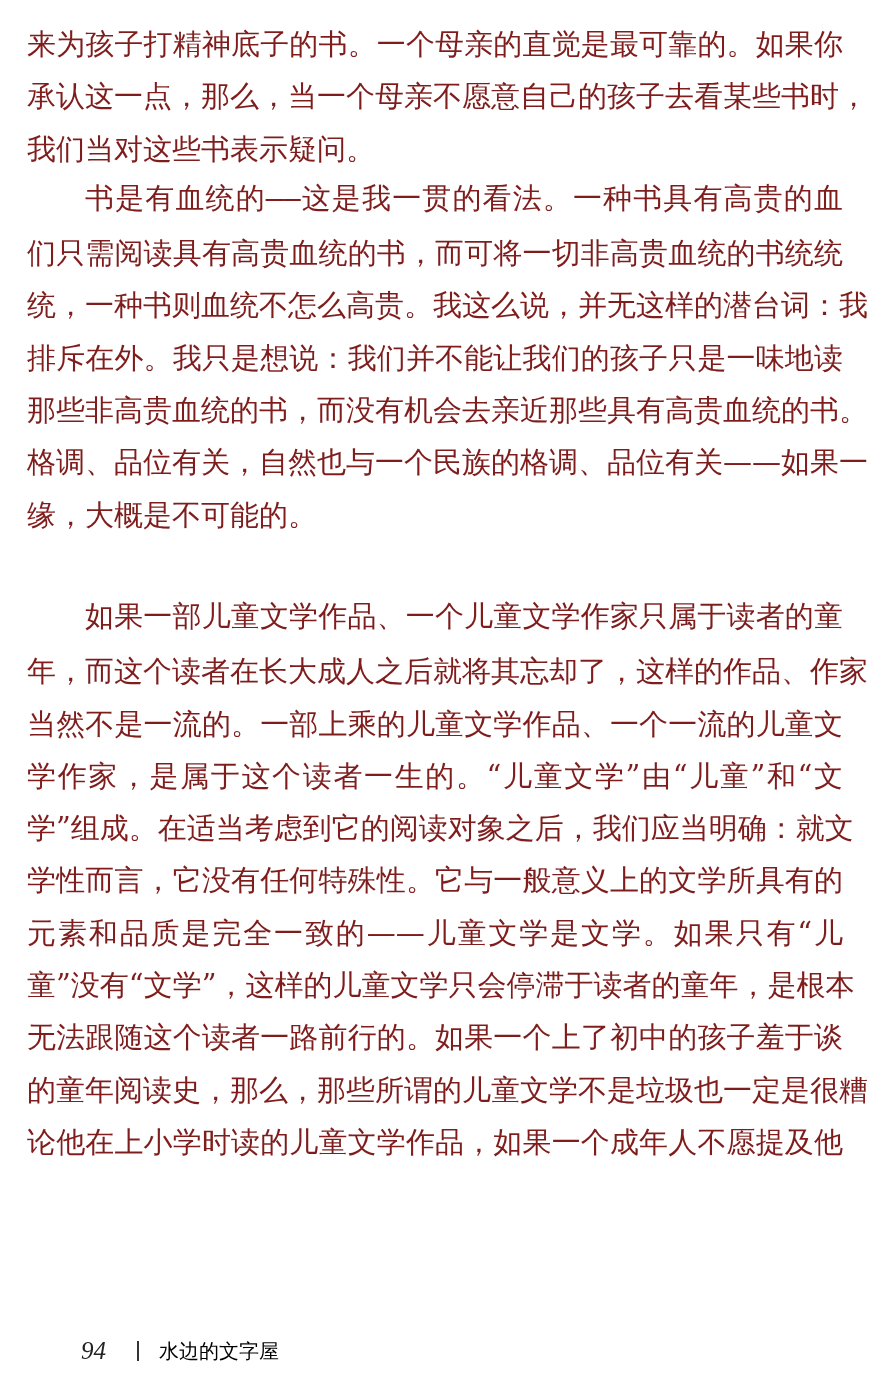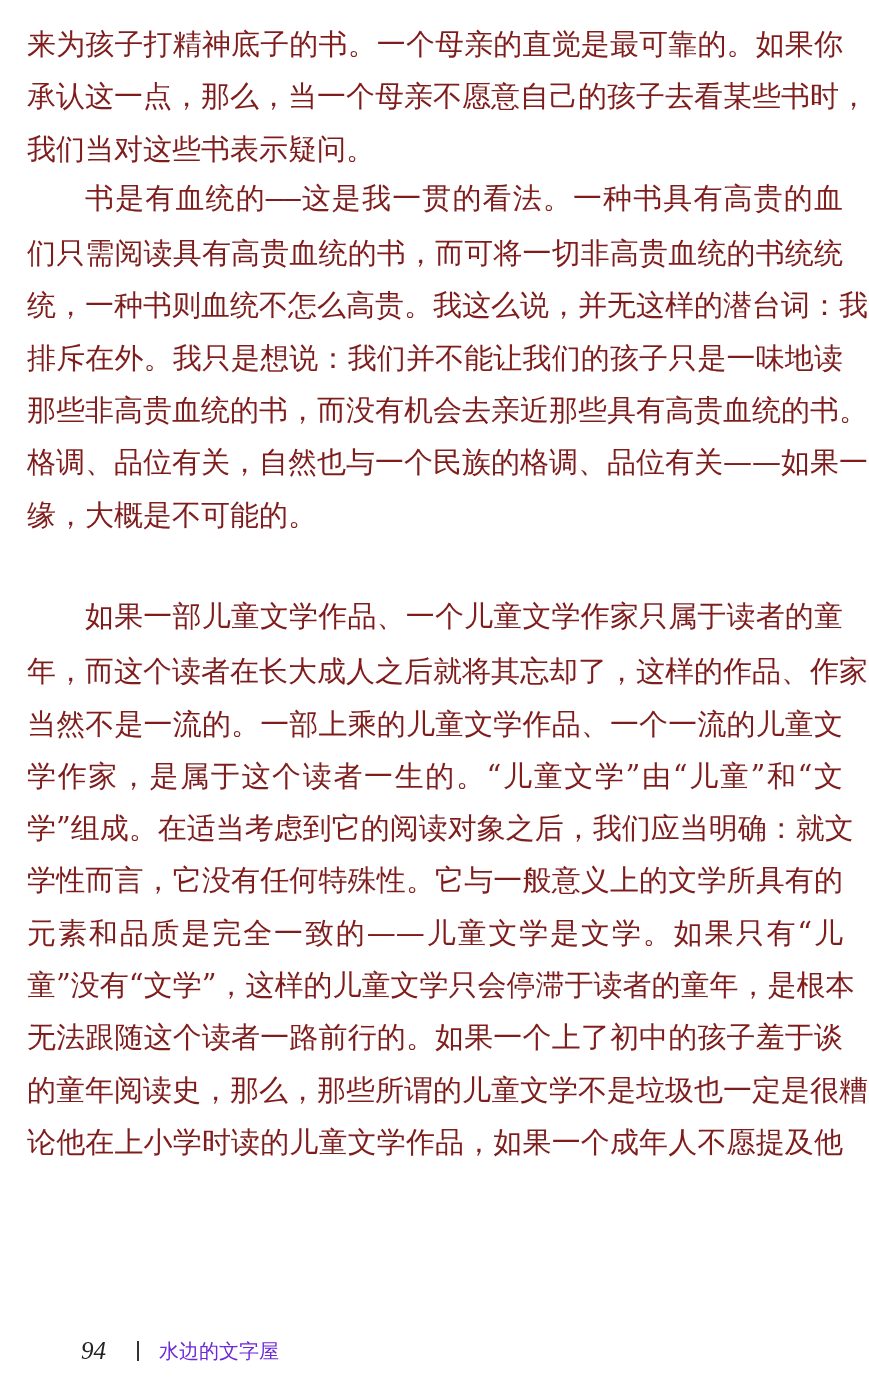--- a/index.html
+++ b/index.html
@@ -16,21 +16,21 @@
   .gap { height: 52px; }
   .footer {
     position: absolute; left: 36px; top: 1334px; height: 34px;
     display: flex; align-items: center; margin-left: 45px;
   }
   .page-num {
     font-family: "Liberation Serif", serif; font-style: italic;
     font-size: 25px; color: #222; width: 56px;
   }
   .sep { width: 2px; height: 20px; background: #333; margin-right: 20px; }
-  .book-title { font-family: "DejaVu Sans", sans-serif; font-size: 20px; color: #6d28d9; }
+  .book-title { font-family: "DejaVu Sans", sans-serif; font-size: 20px; color: #000000; }
 </style>
 </head>
 <body>
 
 <div class="page">
   <div>
     <span class="line">来为孩子打精神底子的书。一个母亲的直觉是最可靠的。如果你</span>
     <span class="line">承认这一点，那么，当一个母亲不愿意自己的孩子去看某些书时，</span>
     <span class="line last">我们当对这些书表示疑问。</span>
   </div>

